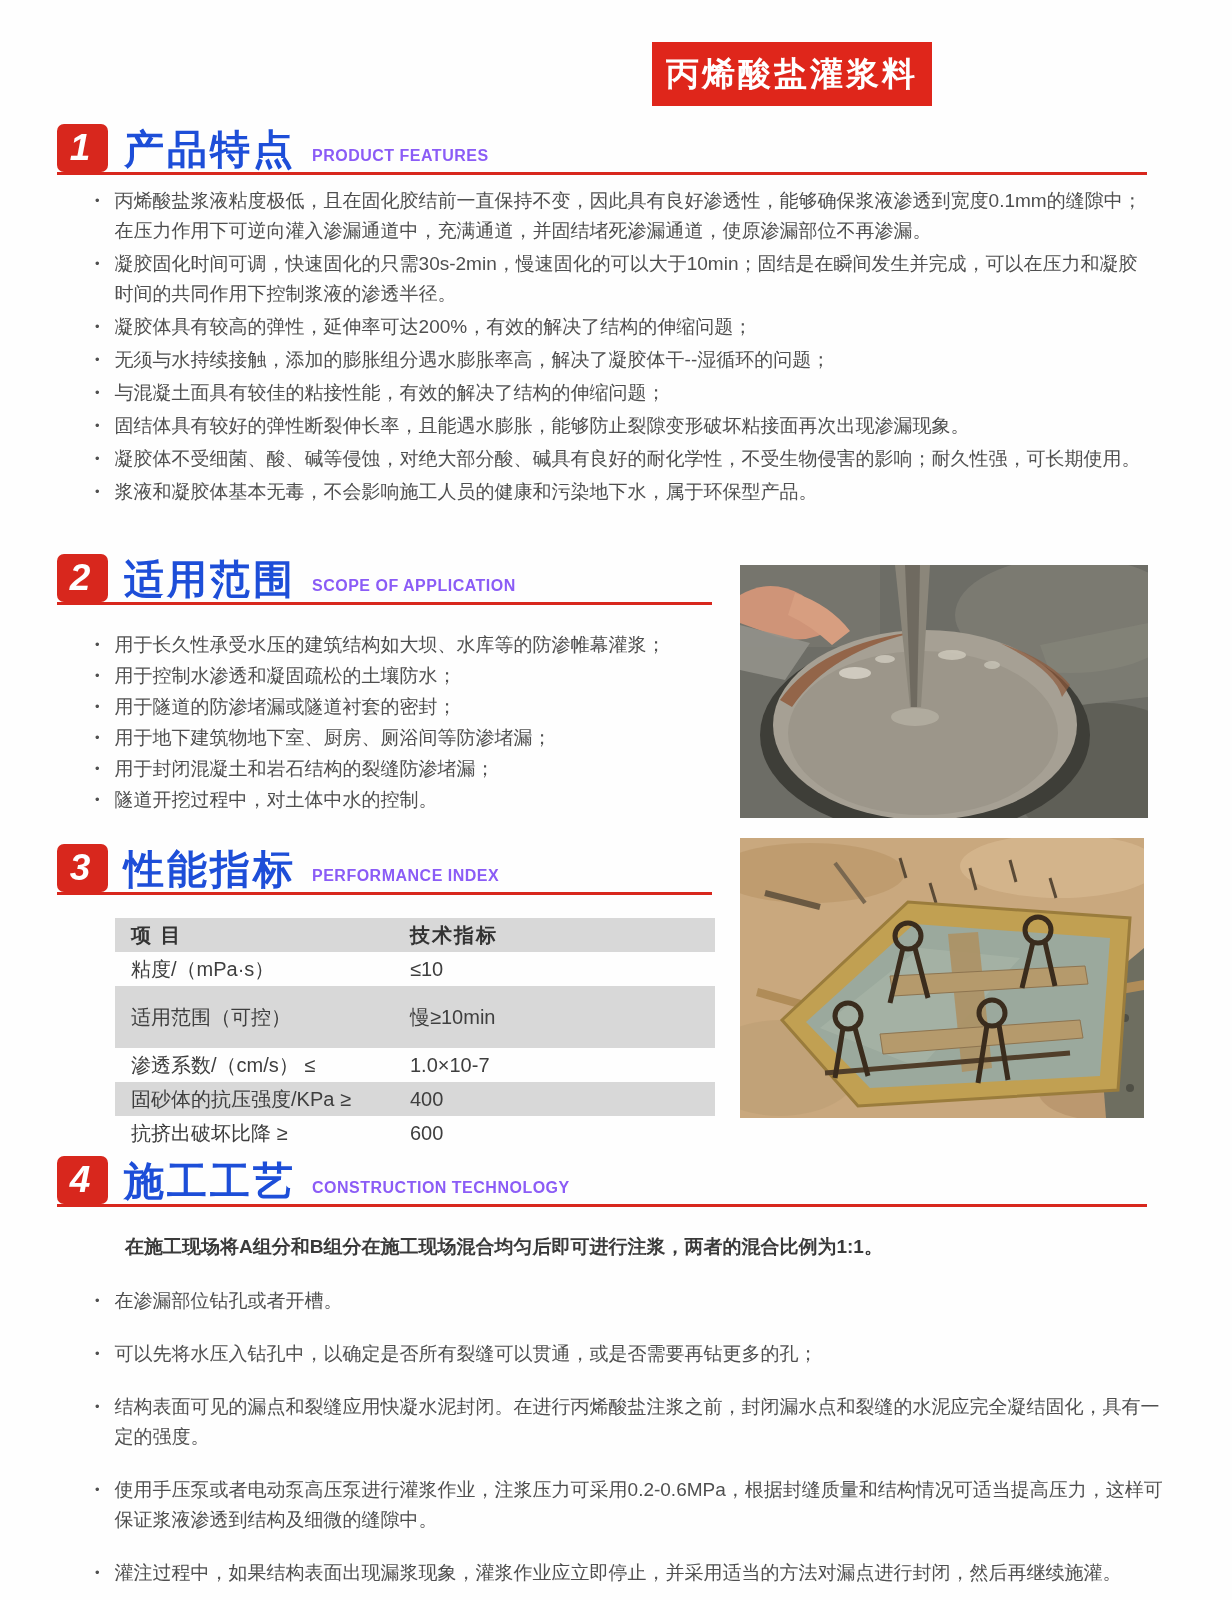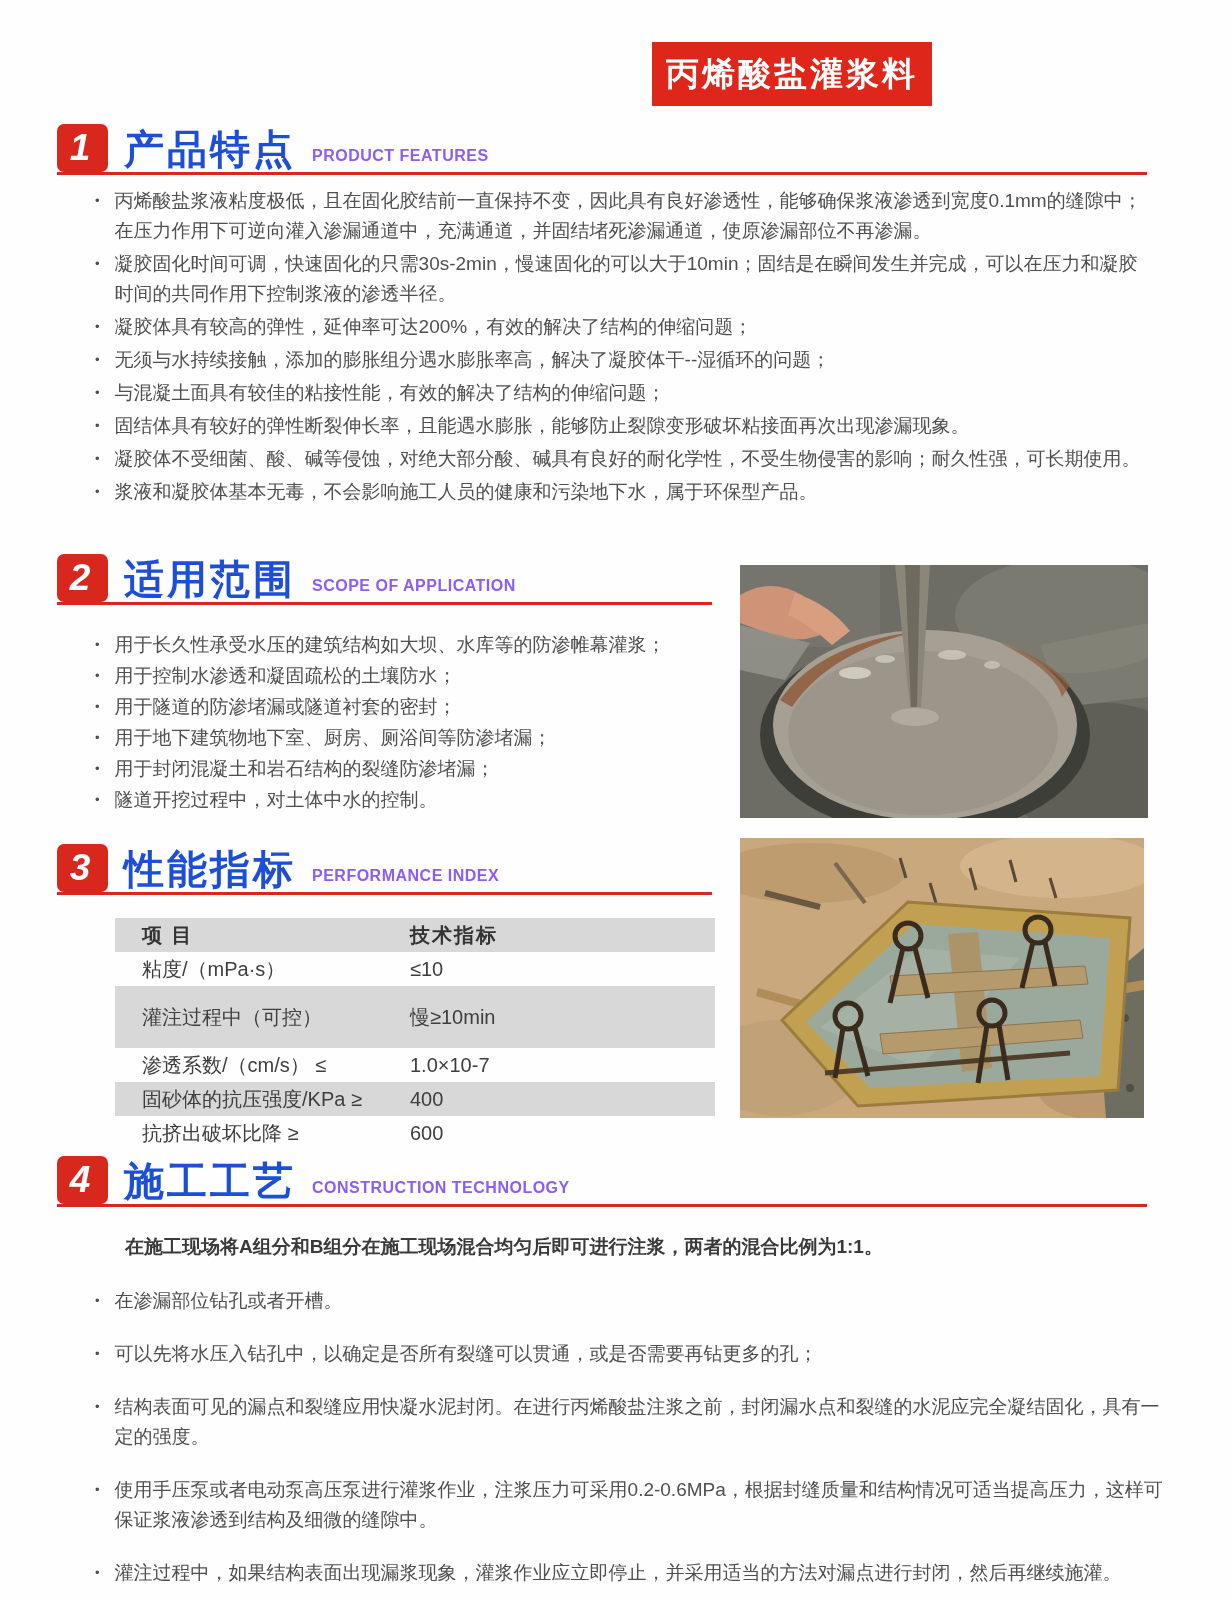--- a/index.html
+++ b/index.html
@@ -27,21 +27,21 @@
   .bullet-text{flex:1;}
   .s2 .bullet{margin-bottom:1px;}
   .intro{color:#3a3a3a;font-size:19px;font-weight:bold;line-height:30px;margin:0 0 4px 30px;}
 
   
   .ptable{position:absolute;left:115px;top:918px;width:600px;font-size:20px;color:#3e3e3e;}
   .t-row{display:flex;min-height:34px;align-items:center;}
   .t-row.tall{min-height:62px;}
   .t-row.stripe{background:#d8d8d8;}
   .t-head{font-weight:bold;color:#333;background:#d8d8d8;letter-spacing:2px;}
-  .t-c1{width:295px;padding-left:27px;box-sizing:border-box;}
+  .t-c1{width:295px;padding-left:16px;box-sizing:border-box;}
   .t-c2{flex:1;}
   .t-c2 .vline{line-height:29px;}
 
   
   .photo{position:absolute;overflow:hidden;}
   .photo1{left:740px;top:565px;width:408px;height:253px;}
   .photo2{left:740px;top:838px;width:404px;height:280px;}
   .photo svg{display:block;width:100%;height:100%;}
 </style>
 </head>
@@ -159,21 +159,21 @@
   <div class="ptable">
     <div class="t-row t-head">
       <div class="t-c1">项 目</div>
       <div class="t-c2">技术指标</div>
     </div>
     <div class="t-row">
       <div class="t-c1">粘度/（mPa·s）</div>
       <div class="t-c2">≤10</div>
     </div>
     <div class="t-row stripe tall">
-      <div class="t-c1">灌注过程中（可控）</div>
+      <div class="t-c1">适用范围（可控）</div>
       <div class="t-c2">
         <div class="vline">慢≥10min</div>
       </div>
     </div>
     <div class="t-row">
       <div class="t-c1">渗透系数/（cm/s）  ≤</div>
       <div class="t-c2">1.0×10-7</div>
     </div>
     <div class="t-row stripe">
       <div class="t-c1">固砂体的抗压强度/KPa ≥</div>

